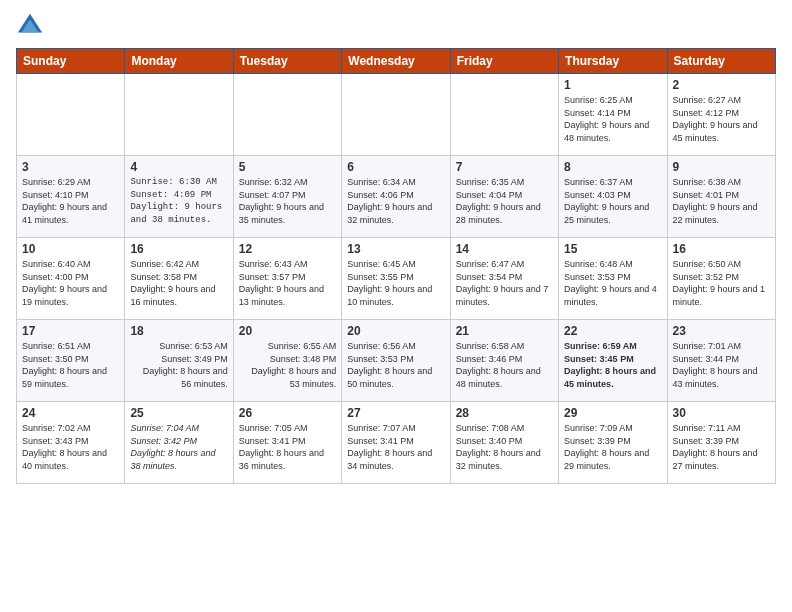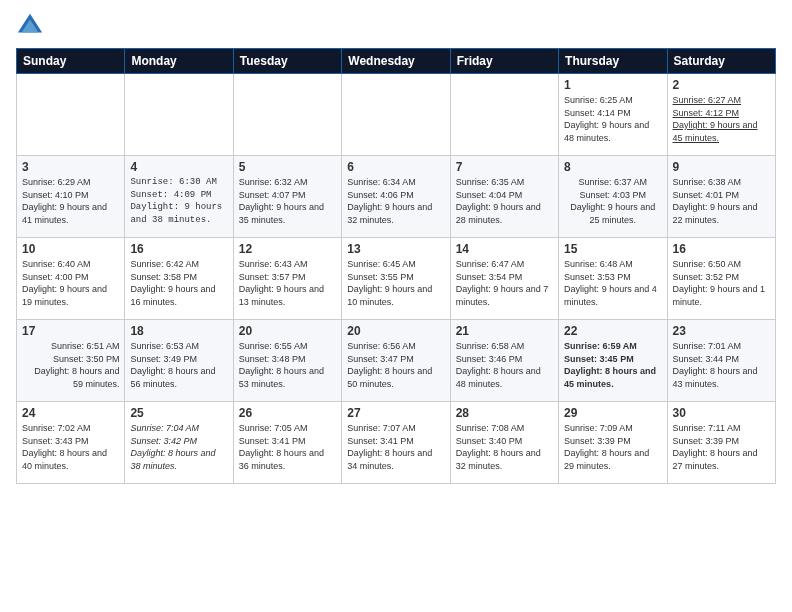--- a/index.html
+++ b/index.html
@@ -48,21 +48,21 @@
     .location {
       font-size: 14px;
       color: #444;
     }
     .calendar-table {
       width: 100%;
       border-collapse: collapse;
       table-layout: fixed;
     }
     .calendar-table th {
-      background: #0f172a;
+      background: #c2410c;
       color: #fff;
       font-size: 12px;
       font-weight: bold;
       padding: 5px 6px;
       text-align: left;
       border: 1px solid #1a5da0;
     }
     .calendar-table td {
       vertical-align: top;
       border: 1px solid #ccc;
@@ -131,21 +131,21 @@
           <td class="empty-cell"></td>
           <td class="empty-cell"></td>
           <td>
             <span class="day-number">1</span>
             <div class="day-info" style="white-space: pre-line;">Sunrise: 6:25 AM
 Sunset: 4:14 PM
 Daylight: 9 hours and 48 minutes.</div>
           </td>
           <td>
             <span class="day-number">2</span>
-            <div class="day-info" style="white-space: pre-line; text-decoration: underline;">Sunrise: 6:27 AM
+            <div class="day-info" style="white-space: pre-line;">Sunrise: 6:27 AM
 Sunset: 4:12 PM
 Daylight: 9 hours and 45 minutes.</div>
           </td>
         </tr>
         <tr>
           <td>
             <span class="day-number">3</span>
             <div class="day-info" style="white-space: pre-line;">Sunrise: 6:29 AM
 Sunset: 4:10 PM
 Daylight: 9 hours and 41 minutes.</div>
@@ -169,21 +169,21 @@
 Daylight: 9 hours and 32 minutes.</div>
           </td>
           <td>
             <span class="day-number">7</span>
             <div class="day-info" style="white-space: pre-line;">Sunrise: 6:35 AM
 Sunset: 4:04 PM
 Daylight: 9 hours and 28 minutes.</div>
           </td>
           <td>
             <span class="day-number">8</span>
-            <div class="day-info" style="white-space: pre-line; text-align: center;">Sunrise: 6:37 AM
+            <div class="day-info" style="white-space: pre-line;">Sunrise: 6:37 AM
 Sunset: 4:03 PM
 Daylight: 9 hours and 25 minutes.</div>
           </td>
           <td>
             <span class="day-number">9</span>
             <div class="day-info" style="white-space: pre-line;">Sunrise: 6:38 AM
 Sunset: 4:01 PM
 Daylight: 9 hours and 22 minutes.</div>
           </td>
         </tr>
@@ -227,40 +227,40 @@
           <td>
             <span class="day-number">16</span>
             <div class="day-info" style="white-space: pre-line;">Sunrise: 6:50 AM
 Sunset: 3:52 PM
 Daylight: 9 hours and 1 minute.</div>
           </td>
         </tr>
         <tr>
           <td>
             <span class="day-number">17</span>
-            <div class="day-info" style="white-space: pre-line; text-align: right;">Sunrise: 6:51 AM
+            <div class="day-info" style="white-space: pre-line;">Sunrise: 6:51 AM
 Sunset: 3:50 PM
 Daylight: 8 hours and 59 minutes.</div>
           </td>
           <td>
             <span class="day-number">18</span>
-            <div class="day-info" style="white-space: pre-line;">Sunrise: 6:53 AM
+            <div class="day-info" style="white-space: pre-line; text-align: right;">Sunrise: 6:53 AM
 Sunset: 3:49 PM
 Daylight: 8 hours and 56 minutes.</div>
           </td>
           <td>
             <span class="day-number">20</span>
-            <div class="day-info" style="white-space: pre-line;">Sunrise: 6:55 AM
+            <div class="day-info" style="white-space: pre-line; text-align: right;">Sunrise: 6:55 AM
 Sunset: 3:48 PM
 Daylight: 8 hours and 53 minutes.</div>
           </td>
           <td>
             <span class="day-number">20</span>
             <div class="day-info" style="white-space: pre-line;">Sunrise: 6:56 AM
-Sunset: 3:47 PM
+Sunset: 3:53 PM
 Daylight: 8 hours and 50 minutes.</div>
           </td>
           <td>
             <span class="day-number">21</span>
             <div class="day-info" style="white-space: pre-line;">Sunrise: 6:58 AM
 Sunset: 3:46 PM
 Daylight: 8 hours and 48 minutes.</div>
           </td>
           <td>
             <span class="day-number">22</span>

